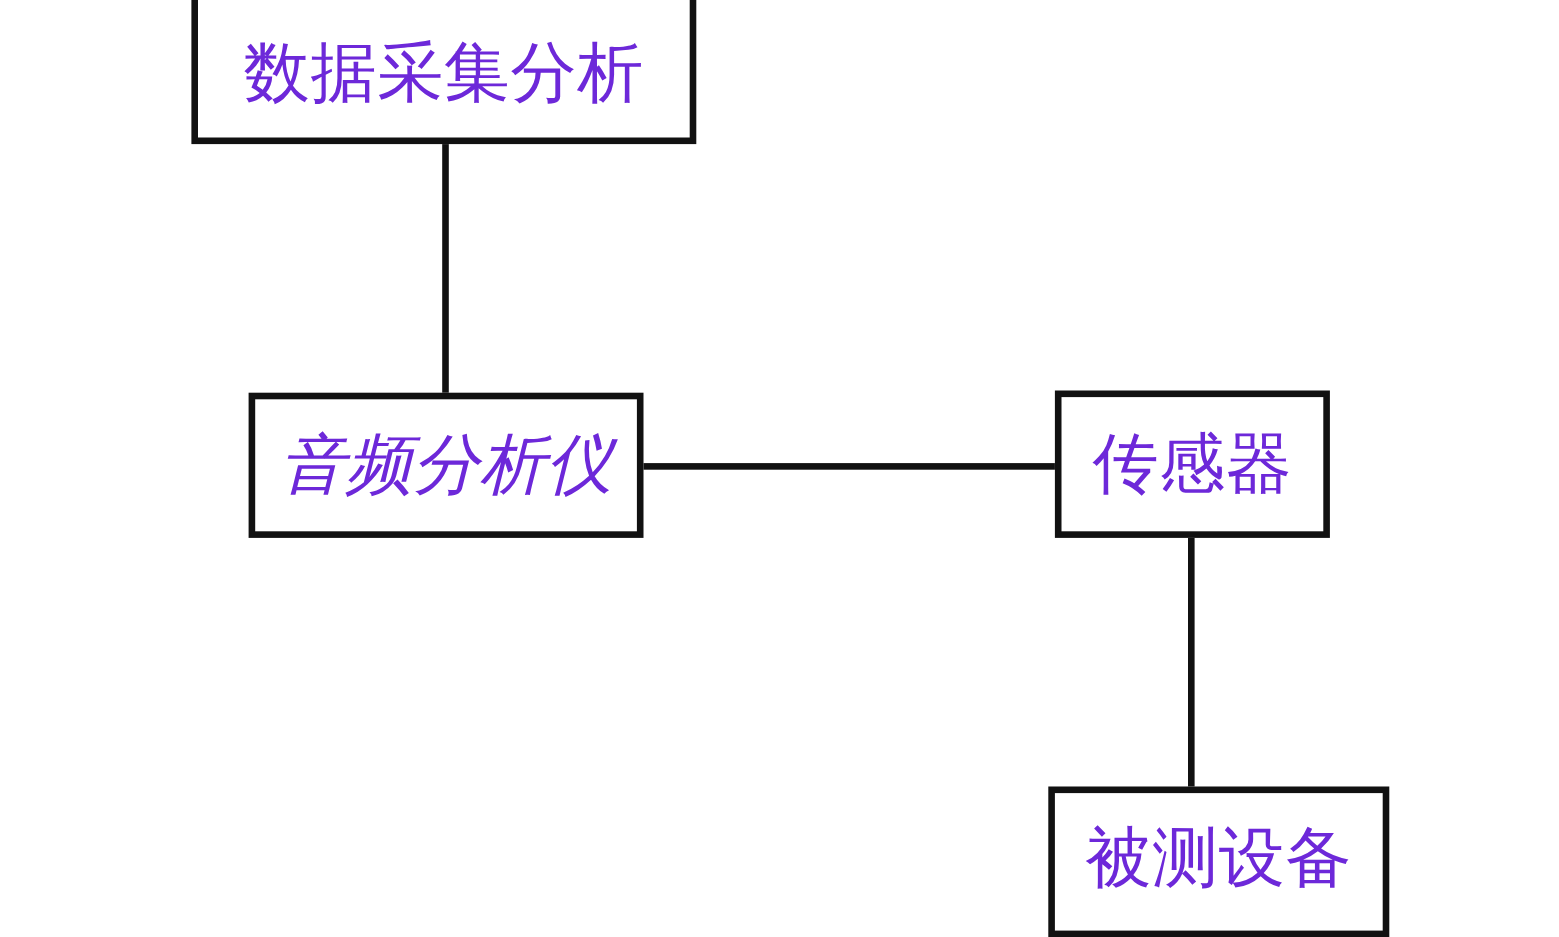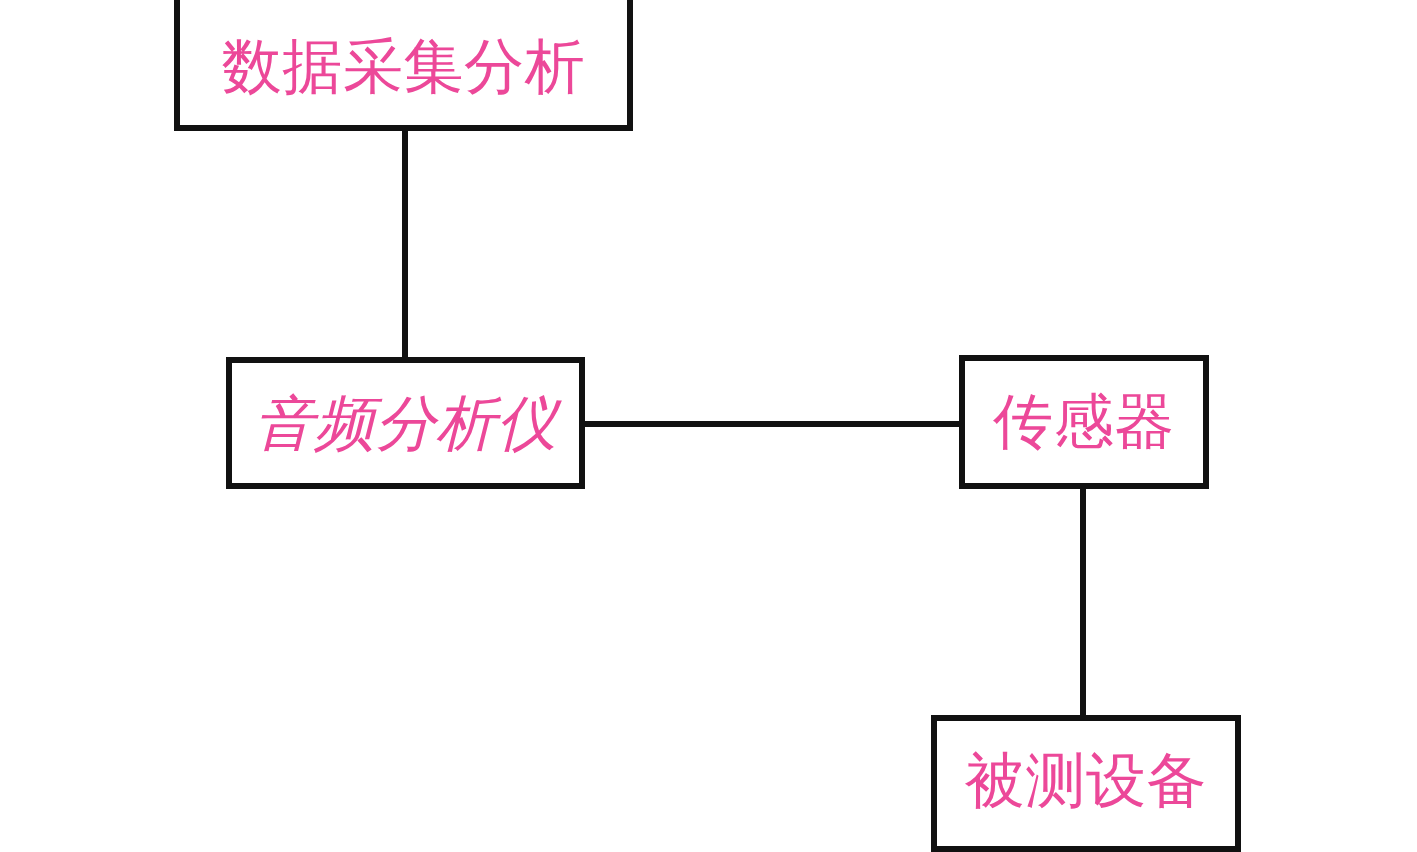--- a/index.html
+++ b/index.html
@@ -22,21 +22,21 @@
     background: #ffffff;
     border: 6px solid #111111;
     display: flex;
     align-items: center;
     justify-content: center;
     z-index: 2;
   }
   .node-label {
     font-family: "DejaVu Serif", "Liberation Serif", serif;
     font-weight: 400;
-    color: #ec4899;
+    color: #6d28d9;
     line-height: 1;
     white-space: nowrap;
     letter-spacing: 0.01em;
     text-align: right;
   }
   
   #node-data-acquisition {
     left: 174px;
     top: -6px;
     width: 459px;
@@ -57,24 +57,23 @@
     font-style: italic;
   }
   #node-sensor {
     left: 959px;
     top: 355px;
     width: 250px;
     height: 134px;
   }
   #node-sensor .node-label {
     font-size: 60px;
-    font-family: Liberation Serif, serif;
   }
   #node-device-under-test {
-    left: 931px;
+    left: 953px;
     top: 715px;
     width: 310px;
     height: 137px;
   }
   #node-device-under-test .node-label {
     font-size: 60px;
     transform: translateY(-4px);
   }
   
   .connector {

